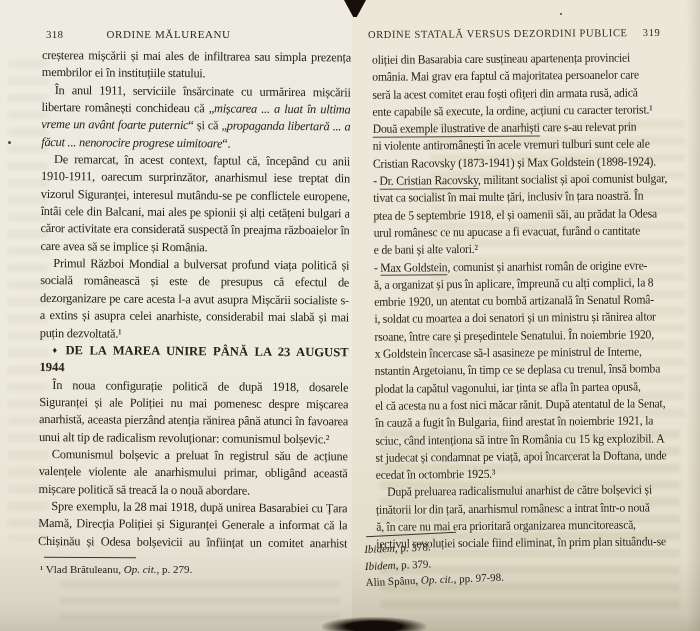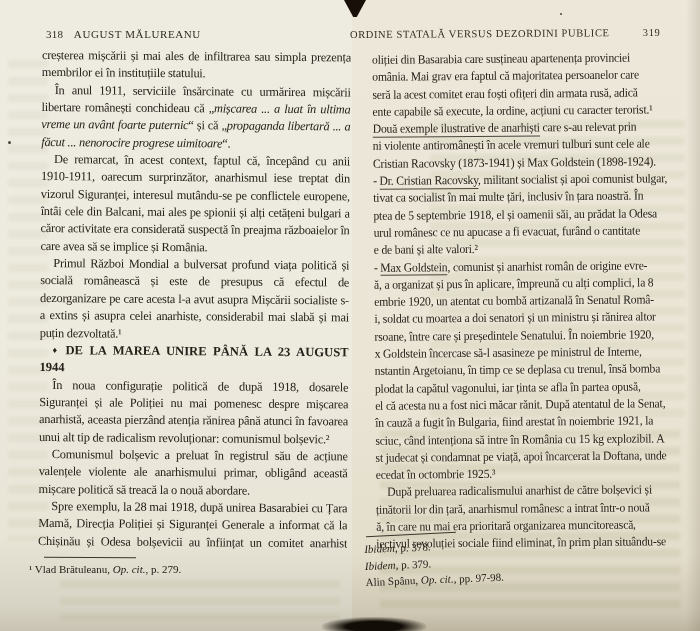--- a/index.html
+++ b/index.html
@@ -46,23 +46,23 @@
   #bottom-edge {
     position:absolute; left:322px; top:617px; width:104px; height:16px; z-index:7;
     background:radial-gradient(ellipse at 50% 60%, #120d07 38%, rgba(18,13,7,0) 74%);
   }
   
   .run-header {
     position:absolute; top:28px; font-size:11px; letter-spacing:0.6px;
     color:#332d23; white-space:nowrap;
   }
   #lp-header { left:46px; }
-  #lp-header .pnum { margin-right:8px; letter-spacing:0.2px; }
+  #lp-header .pnum { margin-right:40px; letter-spacing:0.2px; }
   #rp-header { right:40px; font-size:10.5px; transform:rotate(-0.4deg); }
-  #rp-header .pnum { margin-left:30px;text-align:center; }
+  #rp-header .pnum { margin-left:12px;text-align:center; }
   
   #lp-body {
     position:absolute; left:42px; top:47px; width:309px; height:506px; overflow:hidden;
     font-size:12.4px; line-height:17.35px; letter-spacing:-0.25px;
     text-align:justify; transform:rotate(0.45deg); transform-origin:0 0;
   }
   #lp-body p { margin:0; text-indent:13px; }
   #lp-body p.noind { text-indent:0; }
   #lp-body .heading { font-weight:bold; font-size:12.6px; letter-spacing:0; }
   #lp-body .bullet { font-size:9px; vertical-align:1px; margin-right:5px; }
@@ -76,21 +76,21 @@
   .rline {
     white-space:nowrap; height:17.3px; line-height:17.3px;
     transform:scaleX(0.94); transform-origin:0 50%; overflow:visible;
   }
   .ul { border-bottom:1.3px solid #4a443a; padding-bottom:0.5px; }
   
   .fn-rule { position:absolute; height:0; border-top:1.2px solid #3a342b; z-index:3; }
   #lp-fn-rule { left:44px; top:557px; width:92px; transform:rotate(0.4deg); }
   #rp-fn-rule { left:366px; top:534px; width:90px; transform:rotate(-3deg); }
   .fn-block { position:absolute; font-size:11px; line-height:16.6px; z-index:3; }
-  #lp-fns { left:29px; top:561px; width:300px; }
+  #lp-fns { left:40px; top:561px; width:300px; }
   #rp-fns { left:364px; top:541px; width:300px; transform:rotate(-2.2deg); transform-origin:0 0; }
   .fnote { white-space:nowrap; }
   
   .bleed {
     position:absolute; pointer-events:none; filter:blur(1.4px); z-index:1;
     background:repeating-linear-gradient(to bottom,
       rgba(118,122,62,0.10) 0px, rgba(118,122,62,0.10) 8px,
       rgba(118,122,62,0) 8px, rgba(118,122,62,0) 17px);
   }
   #bleed-right-low { left:380px; top:430px; width:300px; height:185px; }
@@ -112,21 +112,21 @@
   </div>
 
   <div id="right-page" class="page">
     <div class="edge-shade"></div>
   </div>
   <div class="bleed" id="bleed-right-low"></div>
   <div class="bleed" id="bleed-right-mid"></div>
 
   <div id="lp-header" class="run-header">
     <span class="pnum">318</span>
-    <span>AUGUST MĂLUREANU</span>
+    <span>ORDINE MĂLUREANU</span>
   </div>
 
   <div id="lp-body">
     <p class="noind">
       <span>creșterea mișcării și mai ales de infiltrarea sau simpla prezența membrilor ei în instituțiile statului.</span>
     </p>
     <p>
       <span>În anul 1911, serviciile însărcinate cu urmărirea mișcării libertare românești conchideau că „</span><i class="q">mișcarea ... a luat în ultima vreme un avânt foarte puternic</i><span>“ și că „</span><i class="q">propaganda libertară ... a făcut ... nenorocire progrese uimitoare</i><span>“.</span>
     </p>
     <p>

